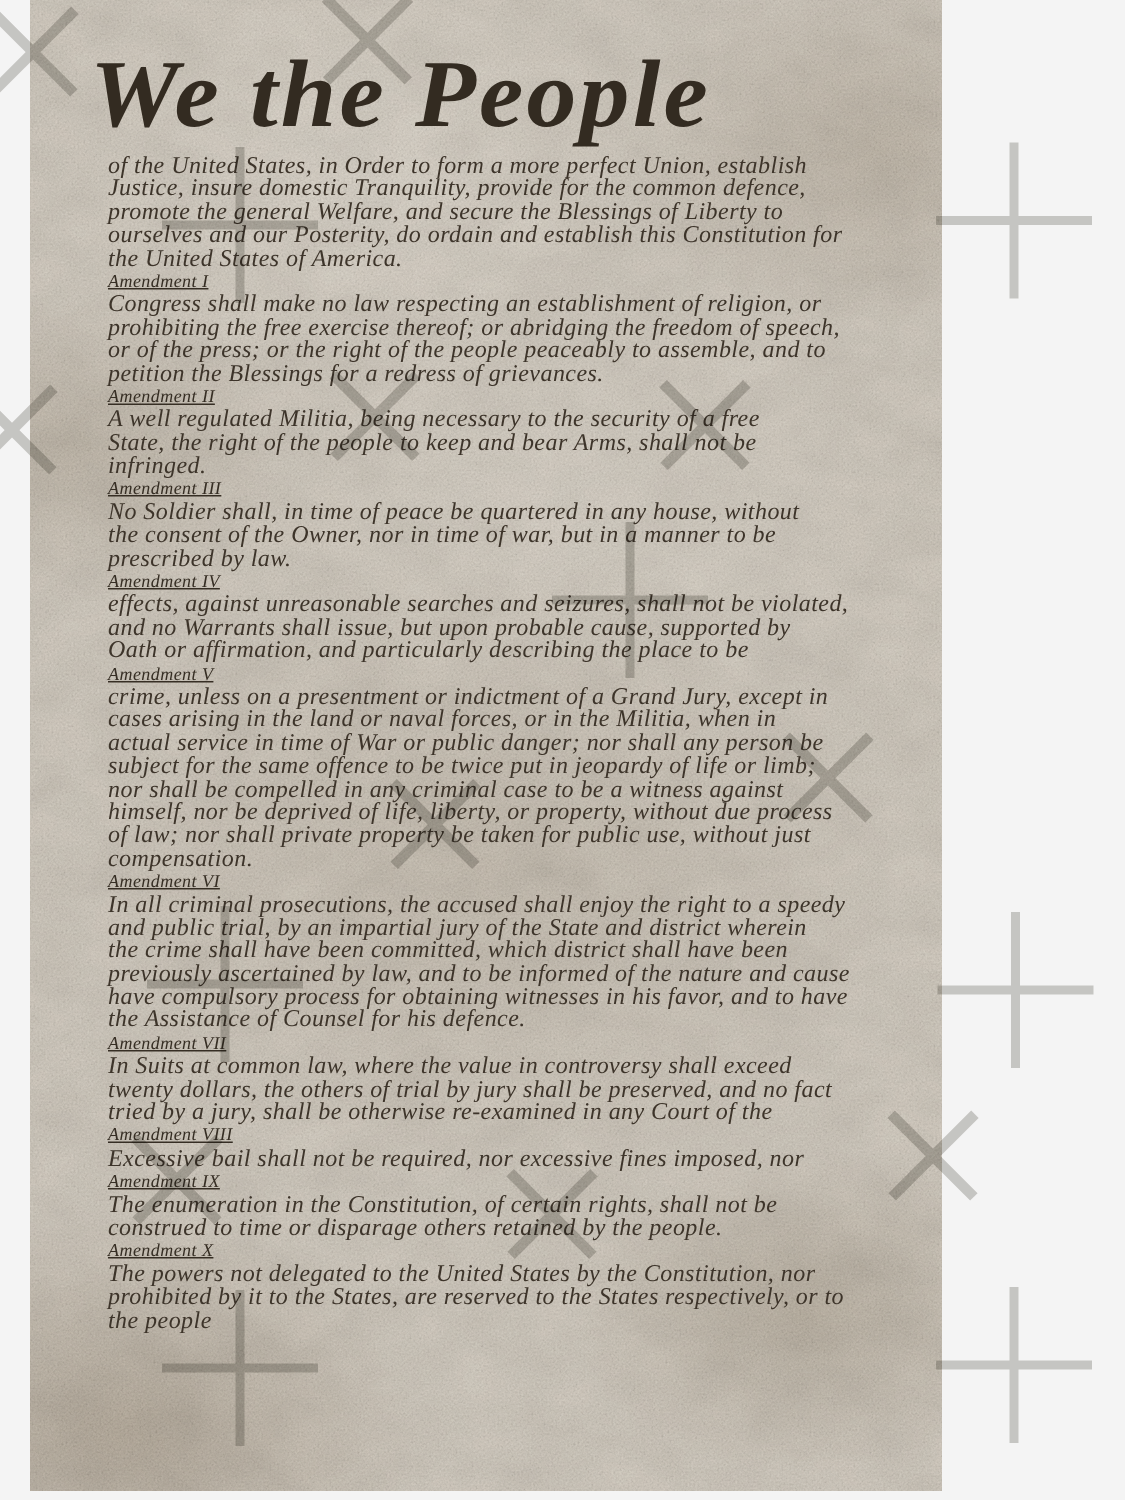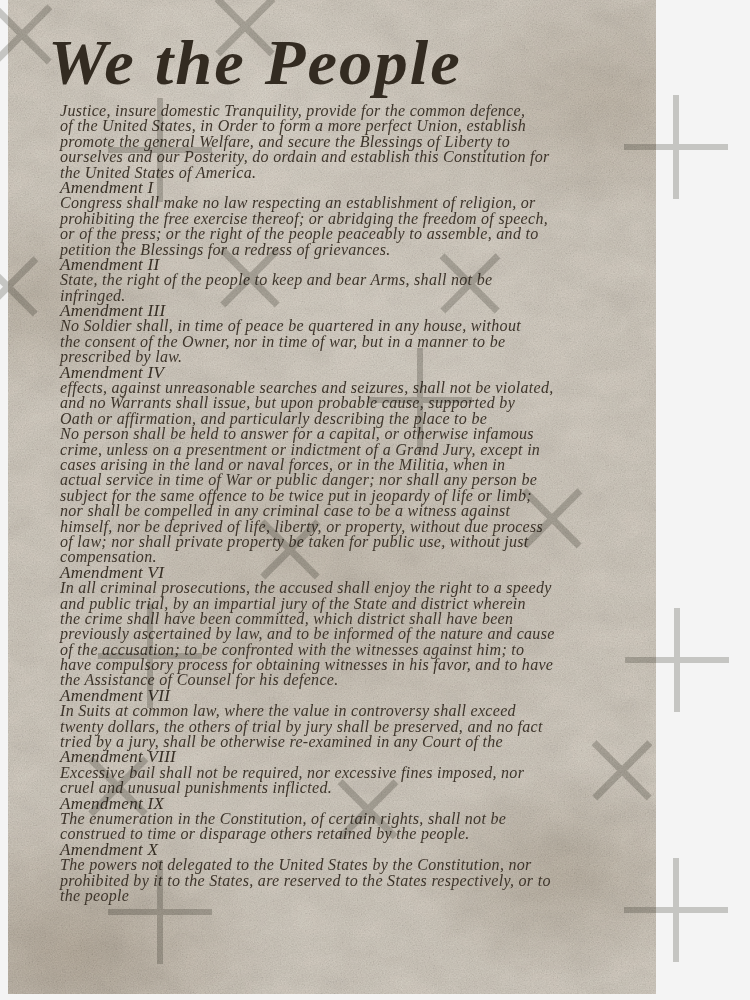--- a/index.html
+++ b/index.html
@@ -3,48 +3,47 @@
 <meta charset="utf-8">
 <style>
   html,body{margin:0;padding:0;}
   body{
     width:750px;height:1000px;overflow:hidden;
     background:#f4f4f4;
     font-family:"Liberation Serif","DejaVu Serif",serif;
   }
   .page{position:relative;width:750px;height:1000px;background:#f4f4f4;}
   .poster{
-    position:absolute;left:8px;top:0;width:608px;height:994px;overflow:hidden;
+    position:absolute;left:20px;top:0;width:608px;height:994px;overflow:hidden;
     background:
       radial-gradient(ellipse 320px 230px at 10% 96%, rgba(146,130,108,.55), rgba(146,130,108,0) 62%),
       radial-gradient(ellipse 280px 200px at 93% 10%, rgba(158,143,121,.38), rgba(158,143,121,0) 62%),
       radial-gradient(ellipse 260px 180px at 85% 88%, rgba(148,134,112,.45), rgba(148,134,112,0) 60%),
       radial-gradient(ellipse 240px 170px at 4% 30%, rgba(152,138,116,.35), rgba(152,138,116,0) 60%),
       radial-gradient(ellipse 420px 320px at 50% 58%, rgba(167,153,132,.28), rgba(167,153,132,0) 66%),
       radial-gradient(ellipse 300px 220px at 35% 12%, rgba(232,225,213,.8), rgba(232,225,213,0) 65%),
       radial-gradient(ellipse 340px 260px at 60% 35%, rgba(228,221,209,.6), rgba(228,221,209,0) 65%),
       #d9d1c4;
-    padding-left: 40px;
   }
   .grain{position:absolute;left:0;top:0;width:100%;height:100%;pointer-events:none;}
   .doc-text{
     position:absolute;left:0;top:0;width:100%;height:100%;
     color:#3a3126;
   }
   .doc-title{
     position:absolute;left:40px;top:26px;margin:0;
     font-style:italic;font-weight:bold;font-size:64px;letter-spacing:2px;
     color:#332b21;white-space:nowrap;transform:scaleX(1.04);transform-origin:left;
   }
   .flow{position:absolute;left:52px;top:103px;width:648px;}
   .line{
     height:15.4px;line-height:15.4px;font-size:16px;font-style:italic;
     letter-spacing:.3px;white-space:nowrap;color:#3d342a;
   }
-  .line.heading{font-size:17px;color:#362e24;}
+  .line.heading{font-size:12px;color:#362e24;text-decoration:underline;}
   .wm-layer{position:absolute;left:0;top:0;width:750px;height:1000px;pointer-events:none;}
   .wm{position:absolute;mix-blend-mode:multiply;opacity:.40;}
   .wm-plus{width:104px;height:104px;transform:translate(-50%,-50%);}
   .wm-plus::before{content:"";position:absolute;left:50%;top:0;width:6px;height:100%;margin-left:-3px;background:#85837c;}
   .wm-plus::after{content:"";position:absolute;top:50%;left:0;height:6px;width:100%;margin-top:-3px;background:#85837c;}
   .wm-x{width:78px;height:78px;transform:translate(-50%,-50%) rotate(45deg);}
   .wm-x::before{content:"";position:absolute;left:50%;top:0;width:7px;height:100%;margin-left:-3.5px;background:#85837c;}
   .wm-x::after{content:"";position:absolute;top:50%;left:0;height:7px;width:100%;margin-top:-3.5px;background:#85837c;}
 </style>
 </head>
@@ -63,65 +62,64 @@
         <feColorMatrix type="matrix" values="0.33 0.33 0.33 0 0.2  0.33 0.33 0.33 0 0.17  0.33 0.33 0.33 0 0.12  0 0 0 0 1"></feColorMatrix>
       </filter>
       <rect width="712" height="994" filter="url(#grainBlotch)" opacity="0.30" style="mix-blend-mode:multiply"></rect>
       <rect width="712" height="994" filter="url(#grainDark)" opacity="0.38" style="mix-blend-mode:multiply"></rect>
       <rect width="712" height="994" filter="url(#grainDark)" opacity="0.22" style="mix-blend-mode:screen"></rect>
     </svg>
 
     <div class="doc-text">
       <h1 class="doc-title">We the People</h1>
       <div class="flow" id="doc-flow">
+          <div class="line">of the United States, in Order to form a more perfect Union, establish</div>
           <div class="line">Justice, insure domestic Tranquility, provide for the common defence,</div>
-          <div class="line">of the United States, in Order to form a more perfect Union, establish</div>
           <div class="line">promote the general Welfare, and secure the Blessings of Liberty to</div>
           <div class="line">ourselves and our Posterity, do ordain and establish this Constitution for</div>
           <div class="line">the United States of America.</div>
           <div class="line heading">Amendment I</div>
           <div class="line">Congress shall make no law respecting an establishment of religion, or</div>
           <div class="line">prohibiting the free exercise thereof; or abridging the freedom of speech,</div>
           <div class="line">or of the press; or the right of the people peaceably to assemble, and to</div>
           <div class="line">petition the Blessings for a redress of grievances.</div>
           <div class="line heading">Amendment II</div>
+          <div class="line">A well regulated Militia, being necessary to the security of a free</div>
           <div class="line">State, the right of the people to keep and bear Arms, shall not be</div>
           <div class="line">infringed.</div>
           <div class="line heading">Amendment III</div>
           <div class="line">No Soldier shall, in time of peace be quartered in any house, without</div>
           <div class="line">the consent of the Owner, nor in time of war, but in a manner to be</div>
           <div class="line">prescribed by law.</div>
           <div class="line heading">Amendment IV</div>
           <div class="line">effects, against unreasonable searches and seizures, shall not be violated,</div>
           <div class="line">and no Warrants shall issue, but upon probable cause, supported by</div>
           <div class="line">Oath or affirmation, and particularly describing the place to be</div>
-          <div class="line">No person shall be held to answer for a capital, or otherwise infamous</div>
+          <div class="line heading">Amendment V</div>
           <div class="line">crime, unless on a presentment or indictment of a Grand Jury, except in</div>
           <div class="line">cases arising in the land or naval forces, or in the Militia, when in</div>
           <div class="line">actual service in time of War or public danger; nor shall any person be</div>
           <div class="line">subject for the same offence to be twice put in jeopardy of life or limb;</div>
           <div class="line">nor shall be compelled in any criminal case to be a witness against</div>
           <div class="line">himself, nor be deprived of life, liberty, or property, without due process</div>
           <div class="line">of law; nor shall private property be taken for public use, without just</div>
           <div class="line">compensation.</div>
           <div class="line heading">Amendment VI</div>
           <div class="line">In all criminal prosecutions, the accused shall enjoy the right to a speedy</div>
           <div class="line">and public trial, by an impartial jury of the State and district wherein</div>
           <div class="line">the crime shall have been committed, which district shall have been</div>
           <div class="line">previously ascertained by law, and to be informed of the nature and cause</div>
-          <div class="line">of the accusation; to be confronted with the witnesses against him; to</div>
           <div class="line">have compulsory process for obtaining witnesses in his favor, and to have</div>
           <div class="line">the Assistance of Counsel for his defence.</div>
           <div class="line heading">Amendment VII</div>
           <div class="line">In Suits at common law, where the value in controversy shall exceed</div>
           <div class="line">twenty dollars, the others of trial by jury shall be preserved, and no fact</div>
           <div class="line">tried by a jury, shall be otherwise re-examined in any Court of the</div>
           <div class="line heading">Amendment VIII</div>
           <div class="line">Excessive bail shall not be required, nor excessive fines imposed, nor</div>
-          <div class="line">cruel and unusual punishments inflicted.</div>
           <div class="line heading">Amendment IX</div>
           <div class="line">The enumeration in the Constitution, of certain rights, shall not be</div>
           <div class="line">construed to time or disparage others retained by the people.</div>
           <div class="line heading">Amendment X</div>
           <div class="line">The powers not delegated to the United States by the Constitution, nor</div>
           <div class="line">prohibited by it to the States, are reserved to the States respectively, or to</div>
           <div class="line">the people</div>
         </div>
     </div>
   </div>

